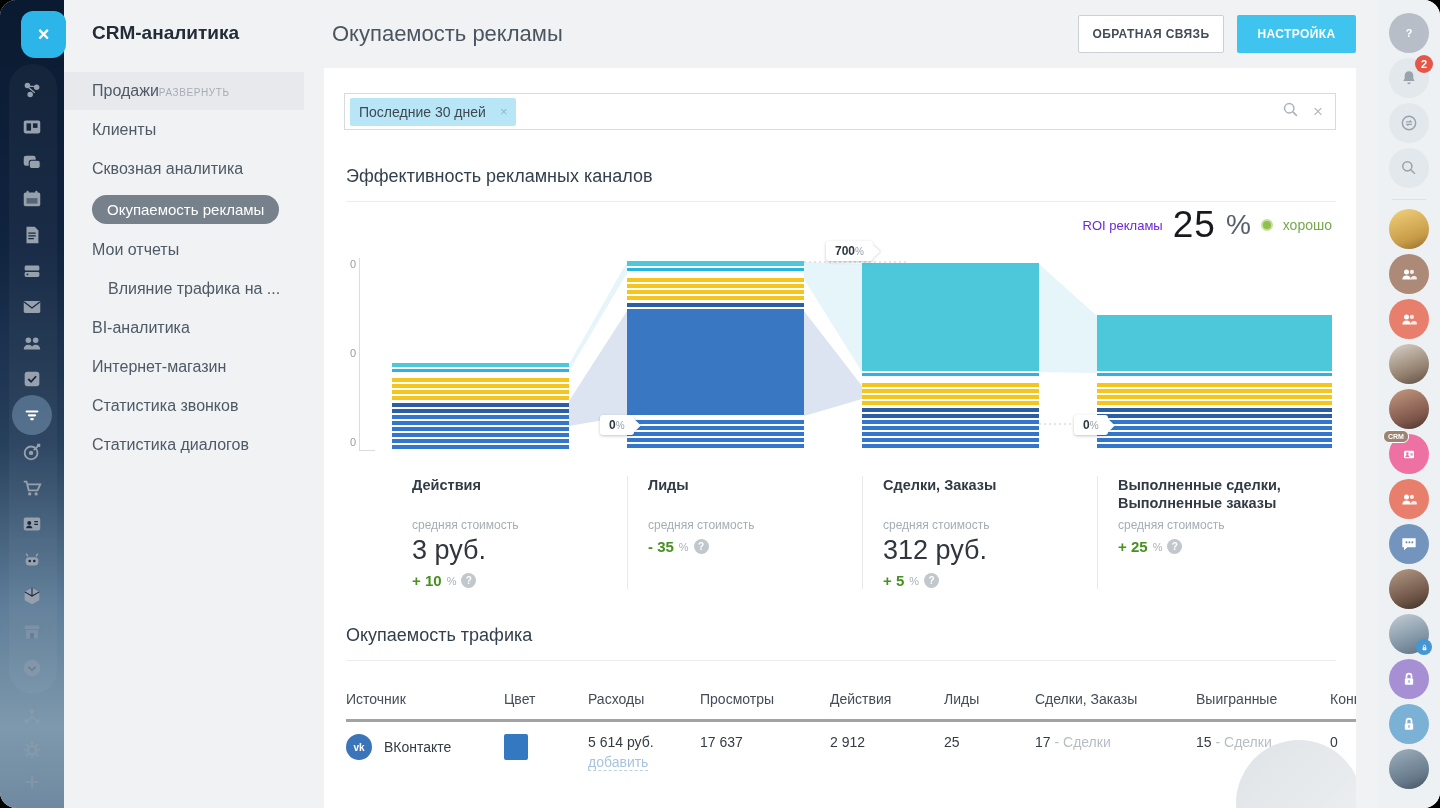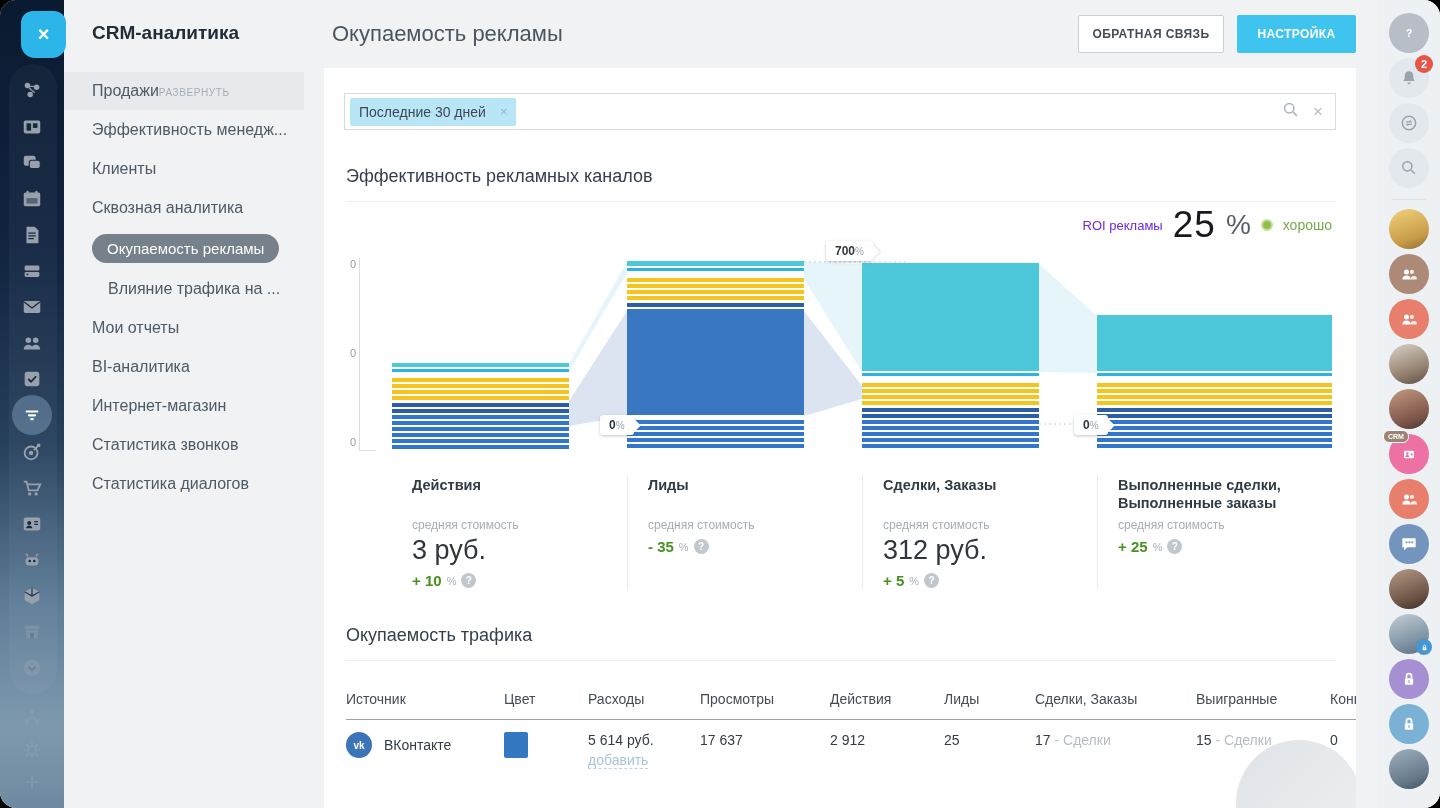--- a/index.html
+++ b/index.html
@@ -77,21 +77,21 @@
   .mcard:last-child { width:239px; }
   .m-title { font-size:14.5px; font-weight:bold; color:#323b45; line-height:18px; min-height:40px; }
   .m-sub { font-size:12px; color:#a5adb4; margin-top:2px; }
   .m-value { font-size:27px; color:#30363d; margin-top:3px; }
   .m-delta { margin-top:6px; font-size:15px; font-weight:bold; color:#47911f; display:flex; align-items:center; gap:5px; }
   .m-delta .pct { color:#a9b1b8; font-size:11px; font-weight:normal; }
   .qmark { width:15px; height:15px; border-radius:50%; background:#c0c7cd; color:#fff; font-size:10px; font-weight:bold; display:inline-flex; align-items:center; justify-content:center; }
 
   
   .tbl { margin:16px 0 0 22px; width:1012px; border-collapse:collapse; table-layout:fixed; }
-  .tbl th { text-align:left; font-weight:normal; font-size:14px; color:#434c57; padding:14px 4px 12px 0; border-bottom:1px solid #a3a3a3; white-space:nowrap; overflow:hidden; }
+  .tbl th { text-align:left; font-weight:normal; font-size:14px; color:#434c57; padding:14px 4px 12px 0; border-bottom:3px solid #a3a3a3; white-space:nowrap; overflow:hidden; }
   .tbl td { font-size:14px; color:#333b44; padding:12px 4px 12px 0; vertical-align:top; white-space:nowrap; overflow:hidden; }
   .src-cell { display:flex; align-items:center; gap:12px; }
   .vk-ic { width:26px; height:26px; border-radius:50%; background:#3b74b9; color:#fff; font-size:10px; font-weight:bold; display:flex; align-items:center; justify-content:center; }
   .swatch { width:24px; height:26px; background:#3478c2; border-radius:2px; }
   .note { color:#b7bdc4; }
   .add-link { display:inline-block; margin-top:4px; color:#a8c4dc; font-size:14px; border-bottom:1px dashed #bcd3e6; cursor:pointer; }
   .corner-circle { position:absolute; right:-6px; bottom:-58px; width:126px; height:126px; border-radius:50%; background:linear-gradient(135deg,#dfe3e7,#eef1f3); }
 
   
   .rrail { width:62px; flex:0 0 62px; background:#edf1f4; padding-top:13px; display:flex; flex-direction:column; align-items:center; position:relative; }
@@ -251,26 +251,25 @@
             <path d="M12 5v14M5 12h14" stroke="#97a1ad" stroke-width="2.2"></path>
           </svg>
         </div>
       </div>
   </div>
 
   <div class="nav">
     <div class="nav-title">CRM-аналитика</div>
     <div class="nav-list" id="nav-list">
         <div class="nav-item expand"><span>Продажи</span><span class="expand-lbl">РАЗВЕРНУТЬ</span></div>
-        <div class="nav-item">Эффективность менедж...</div>
         <div class="nav-item">Клиенты</div>
         <div class="nav-item">Сквозная аналитика</div>
         <div class="nav-item pill-row"><span class="pill">Окупаемость рекламы</span></div>
+        <div class="nav-item">Мои отчеты</div>
         <div class="nav-item sub">Влияние трафика на ...</div>
-        <div class="nav-item">Мои отчеты</div>
         <div class="nav-item">BI-аналитика</div>
         <div class="nav-item">Интернет-магазин</div>
         <div class="nav-item">Статистика звонков</div>
         <div class="nav-item">Статистика диалогов</div>
       </div>
   </div>
 
   <div class="main">
     <div class="main-header">
       <div class="main-title">Окупаемость рекламы</div>

